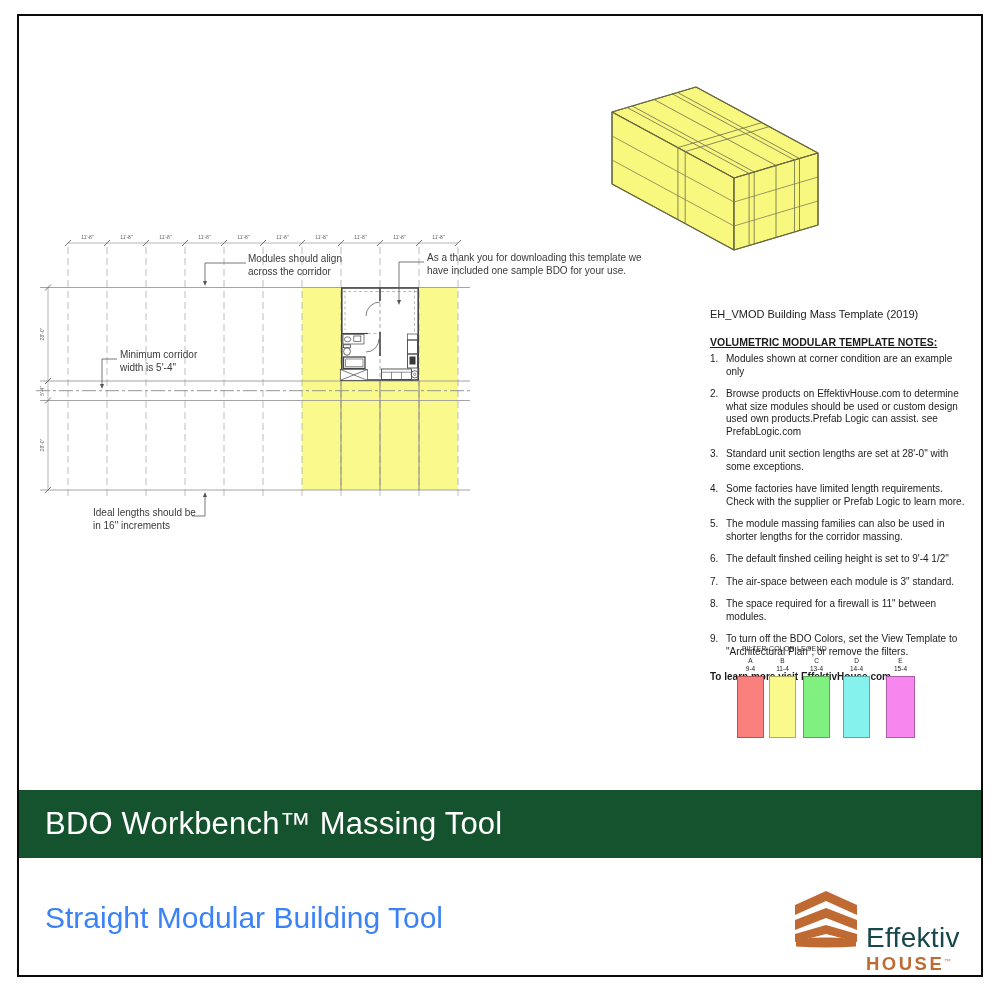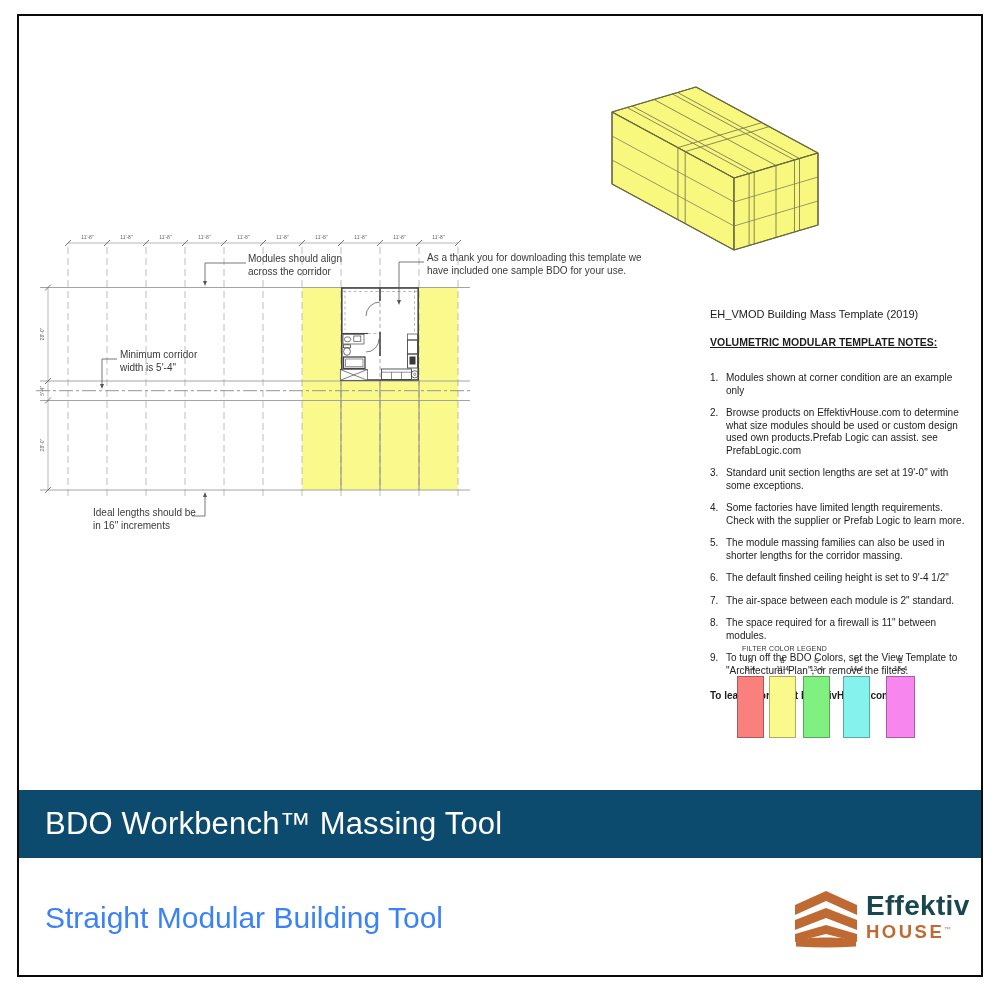--- a/index.html
+++ b/index.html
@@ -3,36 +3,36 @@
 <meta charset="utf-8">
 <style>
   html,body{margin:0;padding:0;background:#fff;}
   body{width:1000px;height:999px;position:relative;font-family:"Liberation Sans",sans-serif;overflow:hidden;}
   .abs{position:absolute;}
   .page-border{left:17px;top:14px;width:966px;height:963px;border:2px solid #0a0a0a;box-sizing:border-box;pointer-events:none;}
   svg{position:absolute;overflow:visible;}
   
   .notes{left:710px;top:308px;width:258px;color:#1c1c1c;font-size:10px;line-height:12.5px;}
   .notes .tpl-title{font-size:11px;margin-bottom:15px;}
-  .notes .heading{font-size:10.5px;font-weight:bold;text-decoration:underline;margin-bottom:24px;}
+  .notes .heading{font-size:10.5px;font-weight:bold;text-decoration:underline;margin-bottom:5px;}
   .note{display:flex;margin-bottom:10px;}
   .note .n{width:16px;flex:none;}
   .note .t{flex:1;}
   .notes .footer{font-weight:bold;margin-top:13px;}
   
   .legend-title{left:742px;top:645px;font-size:7px;color:#333;letter-spacing:.2px;}
   .lg-col{position:absolute;text-align:center;font-size:6.5px;color:#222;line-height:8px;}
   .lg-swatch{margin-top:3px;height:62px;border:1px solid rgba(0,0,0,.3);box-sizing:border-box;}
   
   .banner{left:19px;top:790px;width:962px;height:68px;display:flex;align-items:center;}
   .banner-text{color:#fff;font-size:31px;padding-left:26px;letter-spacing:.2px;}
   .subtitle{left:45px;top:901px;font-size:30px;color:#3b82f6;}
   
   .brandword{left:866px;top:892px;line-height:1;}
-  .brand-name{font-size:28px;font-weight:bold;letter-spacing:.3px;}
+  .brand-name{font-size:28px;font-weight:normal;letter-spacing:.3px;margin-top:32px;}
   .brand-sub{font-size:18.5px;font-weight:bold;letter-spacing:2.5px;margin-top:3px;}
   .brand-tm{font-size:7px;vertical-align:6px;letter-spacing:0;opacity:.75;}
   text{font-family:"Liberation Sans",sans-serif;}
   .dimtxt{font-size:5px;fill:#666;}
   .callout{font-size:10px;fill:#3a3a3a;}
 </style>
 </head>
 <body>
 
 <div class="abs page-border"></div>
@@ -228,37 +228,37 @@
   <div class="note">
       <span class="n">1.</span>
       <span class="t">Modules shown at corner condition are an example only</span>
     </div>
   <div class="note">
       <span class="n">2.</span>
       <span class="t">Browse products on EffektivHouse.com to determine what size modules should be used or custom design used own products.Prefab Logic can assist. see PrefabLogic.com</span>
     </div>
   <div class="note">
       <span class="n">3.</span>
-      <span class="t">Standard unit section lengths are set at 19'-0" with some exceptions.</span>
+      <span class="t">Standard unit section lengths are set at 28'-0" with some exceptions.</span>
     </div>
   <div class="note">
       <span class="n">4.</span>
       <span class="t">Some factories have limited length requirements.  Check with the supplier or Prefab Logic to learn more.</span>
     </div>
   <div class="note">
       <span class="n">5.</span>
       <span class="t">The module massing families can also be used in shorter lengths for the corridor massing.</span>
     </div>
   <div class="note">
       <span class="n">6.</span>
       <span class="t">The default finshed ceiling height is set to 9'-4 1/2"</span>
     </div>
   <div class="note">
       <span class="n">7.</span>
-      <span class="t">The air-space between each module is 2" standard.</span>
+      <span class="t">The air-space between each module is 3" standard.</span>
     </div>
   <div class="note">
       <span class="n">8.</span>
       <span class="t">The space required for a firewall is 11" between modules.</span>
     </div>
   <div class="note">
       <span class="n">9.</span>
       <span class="t">To turn off the BDO Colors, set the View Template to "Architectural Plan", or remove the filters.</span>
     </div>
   <div class="footer">To learn more visit EffektivHouse.com</div>
@@ -284,21 +284,21 @@
   <div>D</div>
   <div>14-4</div>
   <div class="lg-swatch" style="background-color: rgb(133, 242, 238);"></div>
 </div>
 <div class="abs lg-col" style="left:886px;top:657px;width:29px;">
   <div>E</div>
   <div>15-4</div>
   <div class="lg-swatch" style="background-color: rgb(247, 134, 239);"></div>
 </div>
 
-<div class="abs banner" style="background-color: #0c4a6e;">
+<div class="abs banner" style="background-color: #14532d;">
   <div class="banner-text">BDO Workbench™ Massing Tool</div>
 </div>
 
 <div class="abs subtitle">Straight Modular Building Tool</div>
 
 <svg style="left:795px;top:889px;width:63px;height:59px" viewBox="0 0 63 59">
   <g stroke-linejoin="round" style="fill: rgb(192, 106, 51);">
     <polygon points="0,16 31,2 62,16 62,26 31,12 0,26"></polygon>
     <polygon points="0,31 31,19 62,31 62,41 31,29 0,41"></polygon>
     <polygon points="0,45 31,36 62,45 62,53 31,45 0,53"></polygon>

